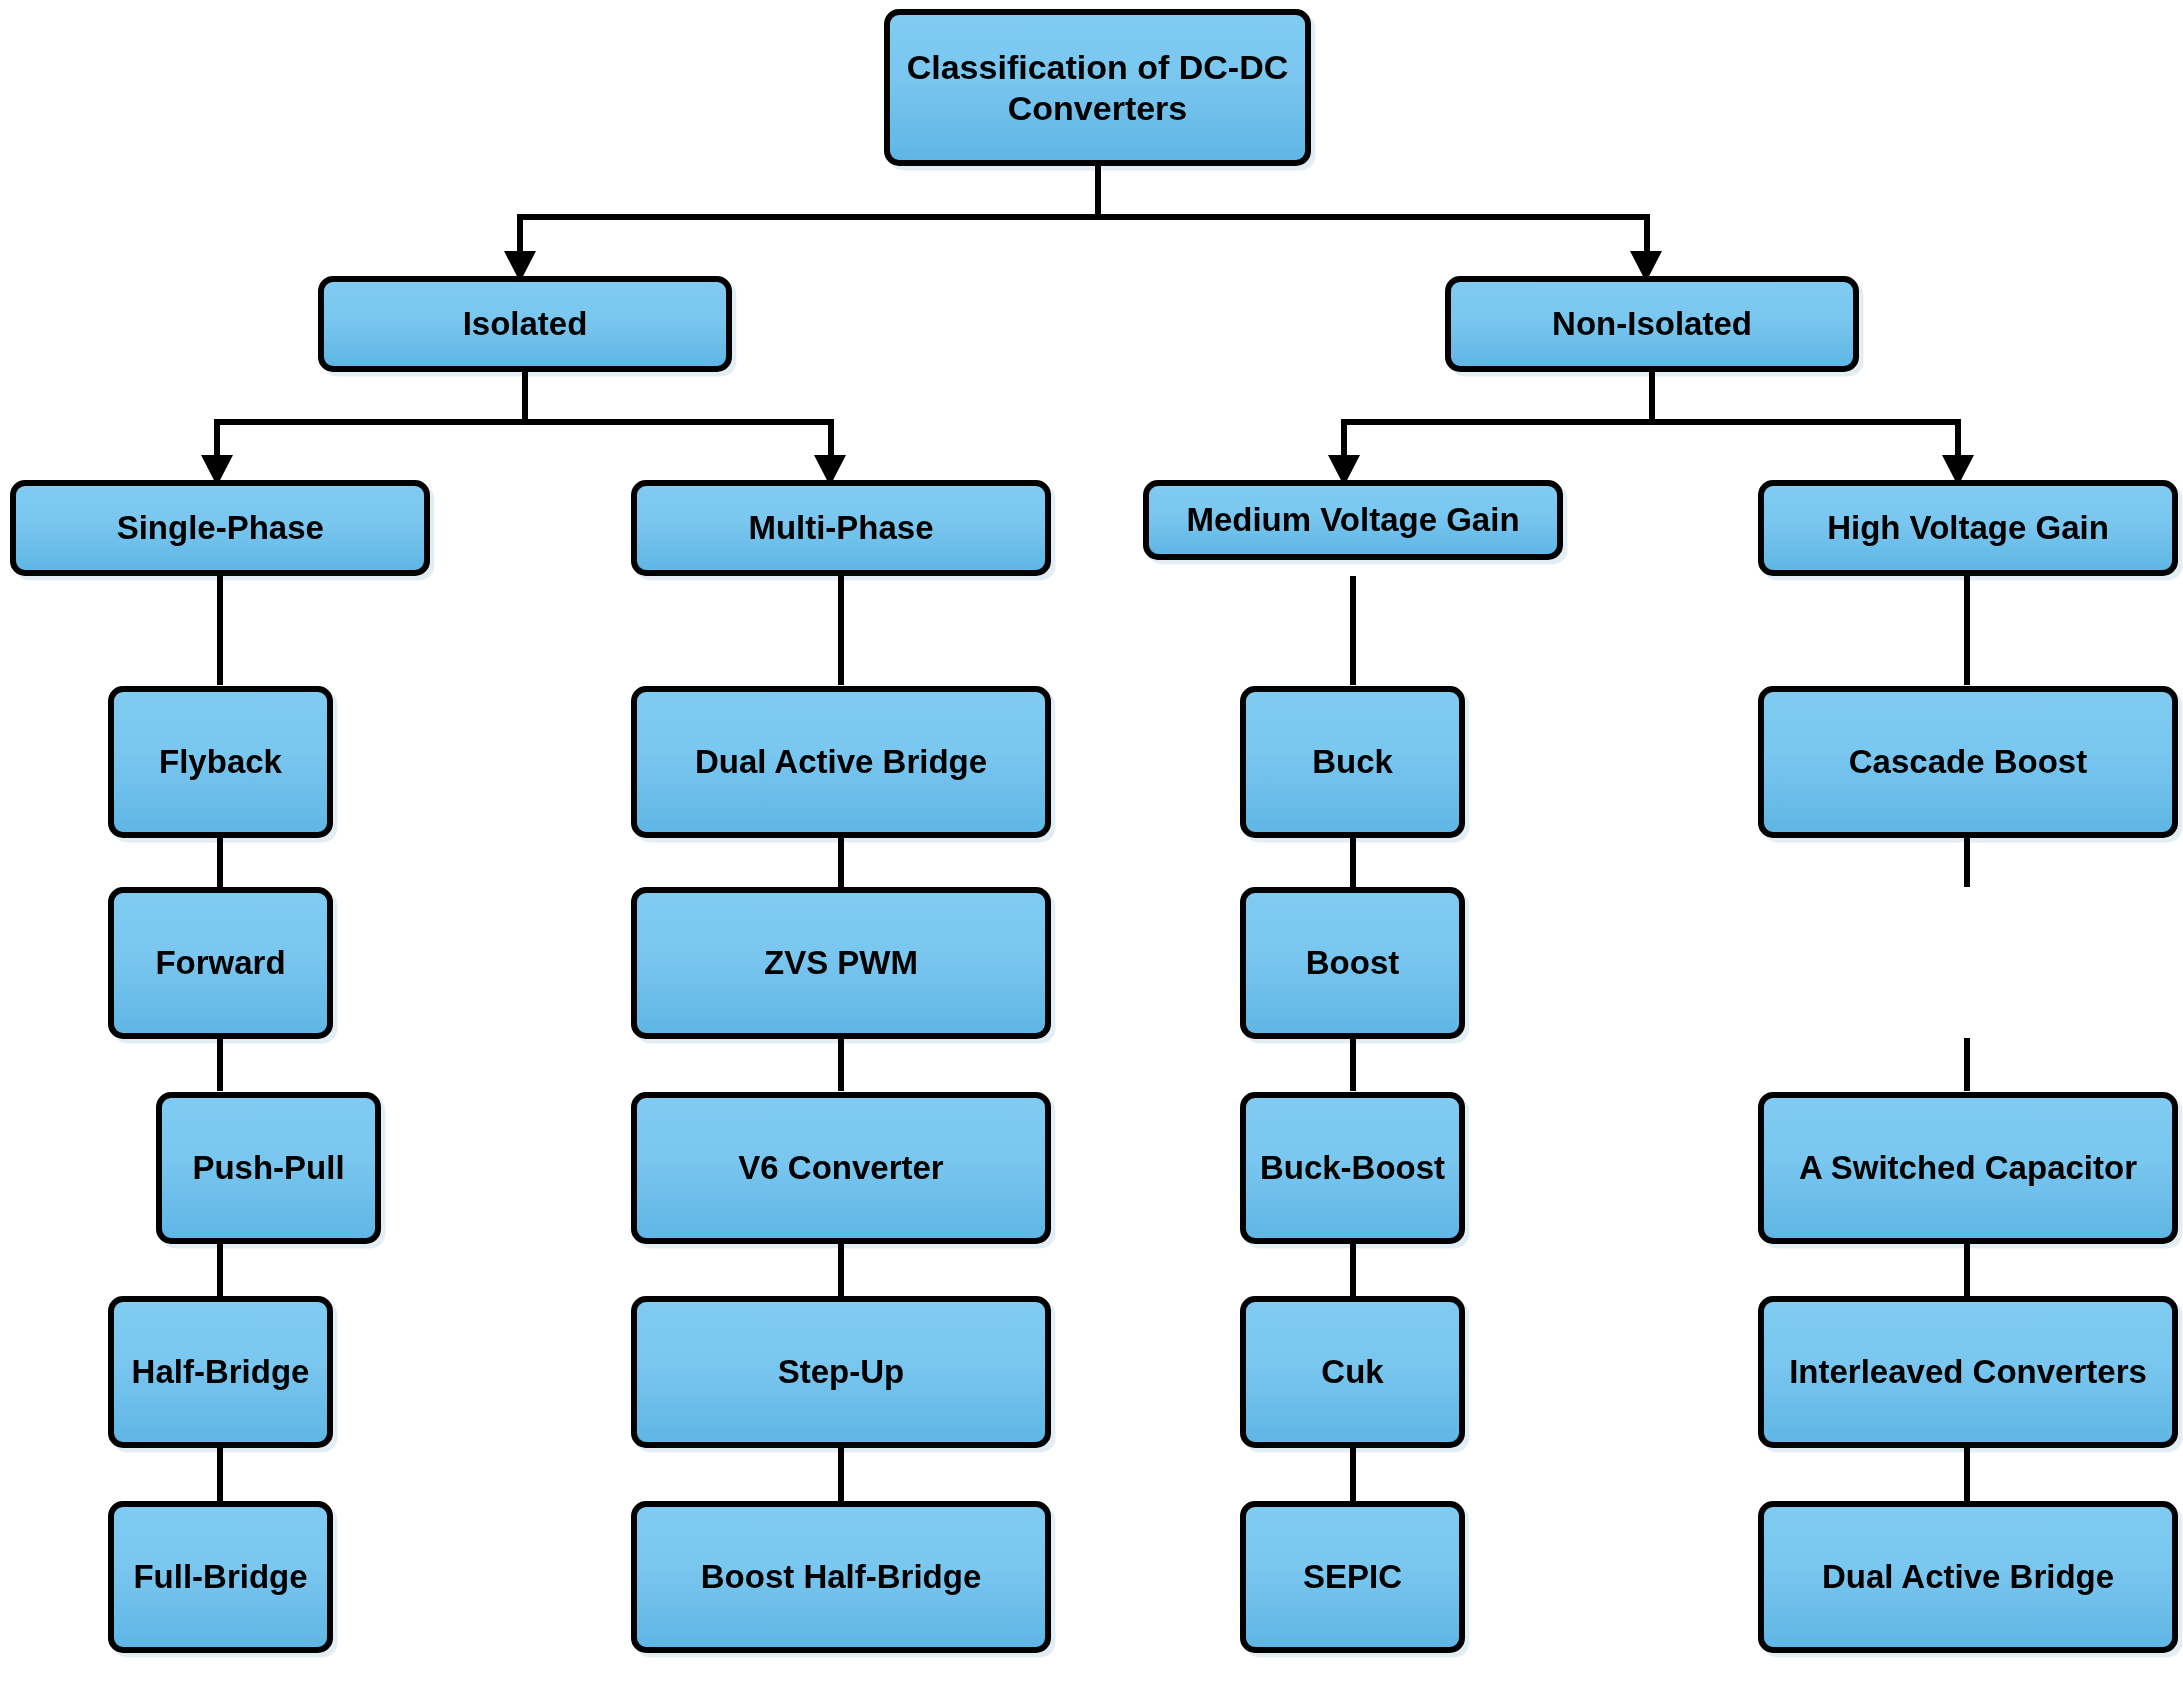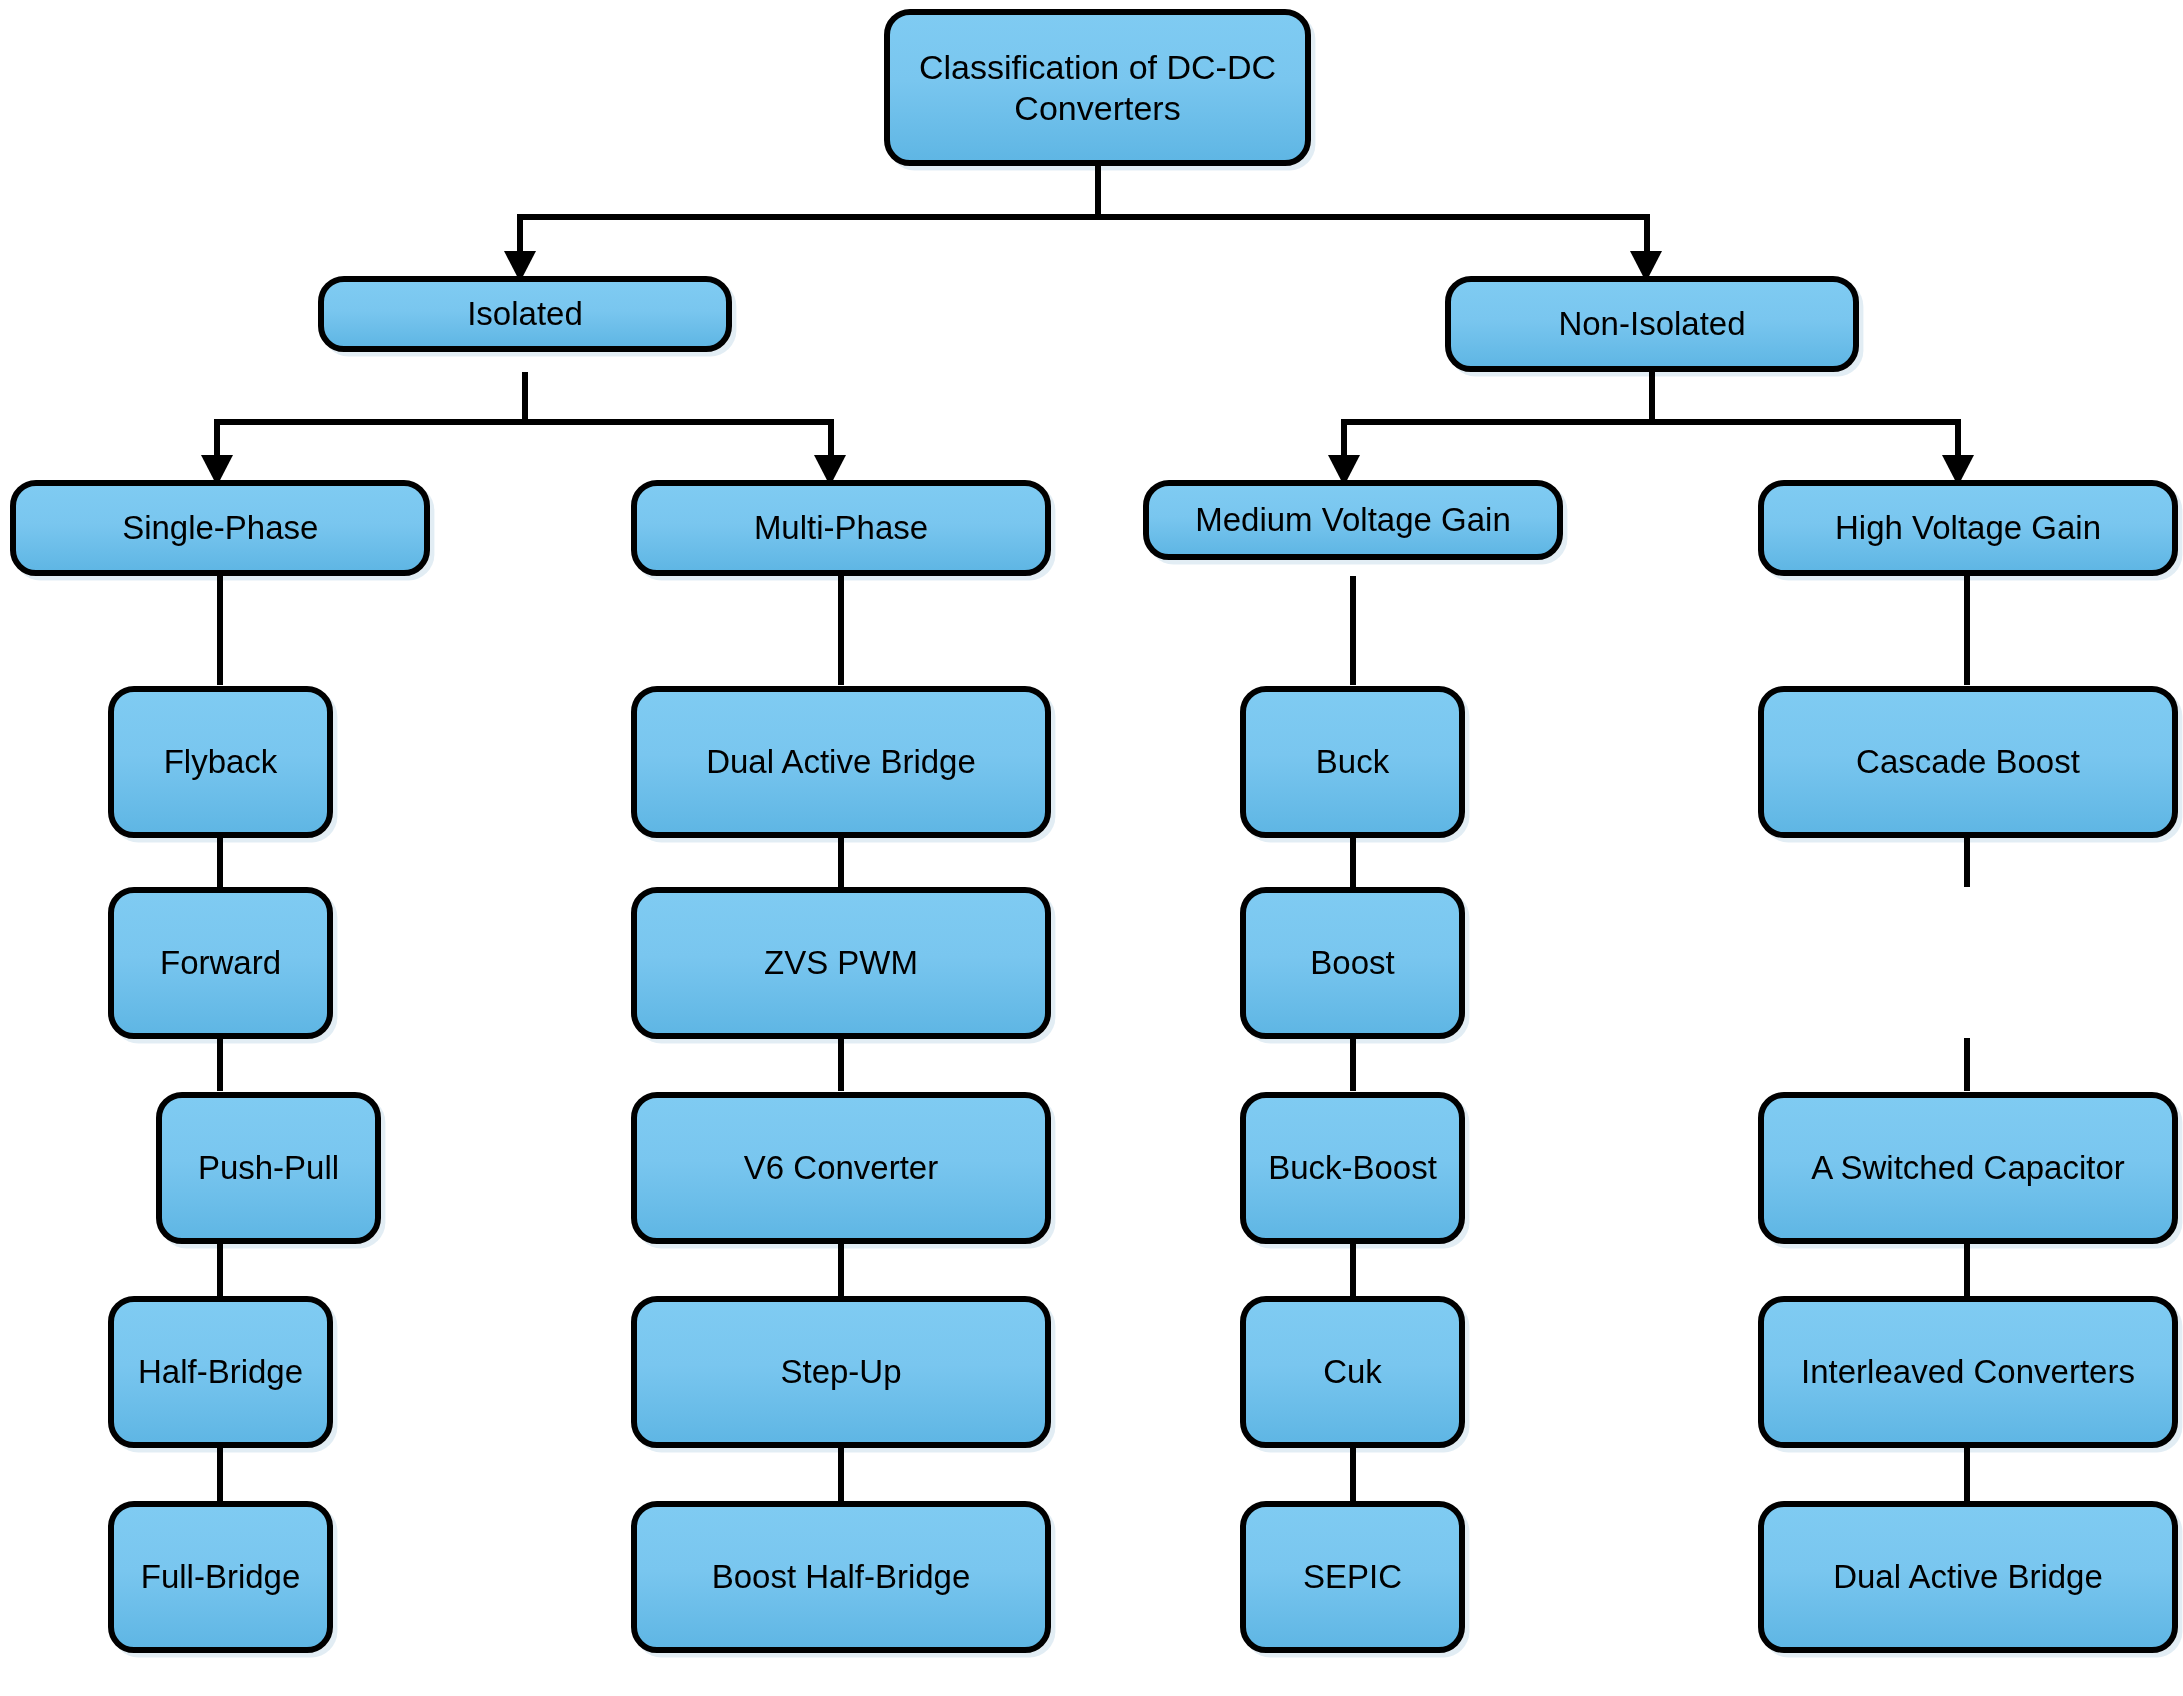--- a/index.html
+++ b/index.html
@@ -12,30 +12,31 @@
     width: 2183px;
     height: 1696px;
     background: #ffffff;
     overflow: hidden;
     font-family: "Liberation Sans", sans-serif;
   }
   .node {
     position: absolute;
     box-sizing: border-box;
     border: 6.7px solid #000000;
-    border-radius: 26px;
+    border-radius: 15px;
     background: linear-gradient(to bottom, #7FCBF2 0%, #79C6EF 45%, #5FB6E4 100%);
     display: flex;
     align-items: center;
     justify-content: center;
     text-align: center;
     color: #000000;
     line-height: 1.18;
     padding: 3px 7.4px;
     box-shadow: 4.4px 4.4px 0 rgba(150,190,215,0.28);
+    font-weight: bold;
   }
   .node span {
     display: block;
     width: 100%;
   }
   .lvl0 { font-size: 34px; }
   .lvl1 { font-size: 33px; }
   .lvl2 { font-size: 33px; }
   .leaf { font-size: 33px; }
 
@@ -67,21 +68,21 @@
   <div class="vline" style="left:1095px; top:166px; width:6px; height:50px;"></div>
 
   <div class="hline" style="left:517px; top:214px; width:1132px; height:6px;"></div>
 
   <div class="vline" style="left:517px; top:214px; width:6px; height:41px;"></div>
   <div class="arrow" style="left:504px; top:251px;"></div>
 
   <div class="vline" style="left:1644px; top:214px; width:6px; height:41px;"></div>
   <div class="arrow" style="left:1630px; top:251px;"></div>
 
-  <div class="node lvl1" style="left:318px; top:276px; width:414px; height:76px;">
+  <div class="node lvl1" style="left:318px; top:276px; width:414px; height:96px;">
     <span>Isolated</span>
   </div>
   <div class="node lvl1" style="left:1445px; top:276px; width:414px; height:96px;">
     <span>Non-Isolated</span>
   </div>
 
   <div class="vline" style="left:522px; top:372px; width:6px; height:50px;"></div>
   <div class="hline" style="left:214px; top:419px; width:619px; height:6px;"></div>
   <div class="vline" style="left:214px; top:419px; width:6px; height:38px;"></div>
   <div class="arrow" style="left:201px; top:455px;"></div>

